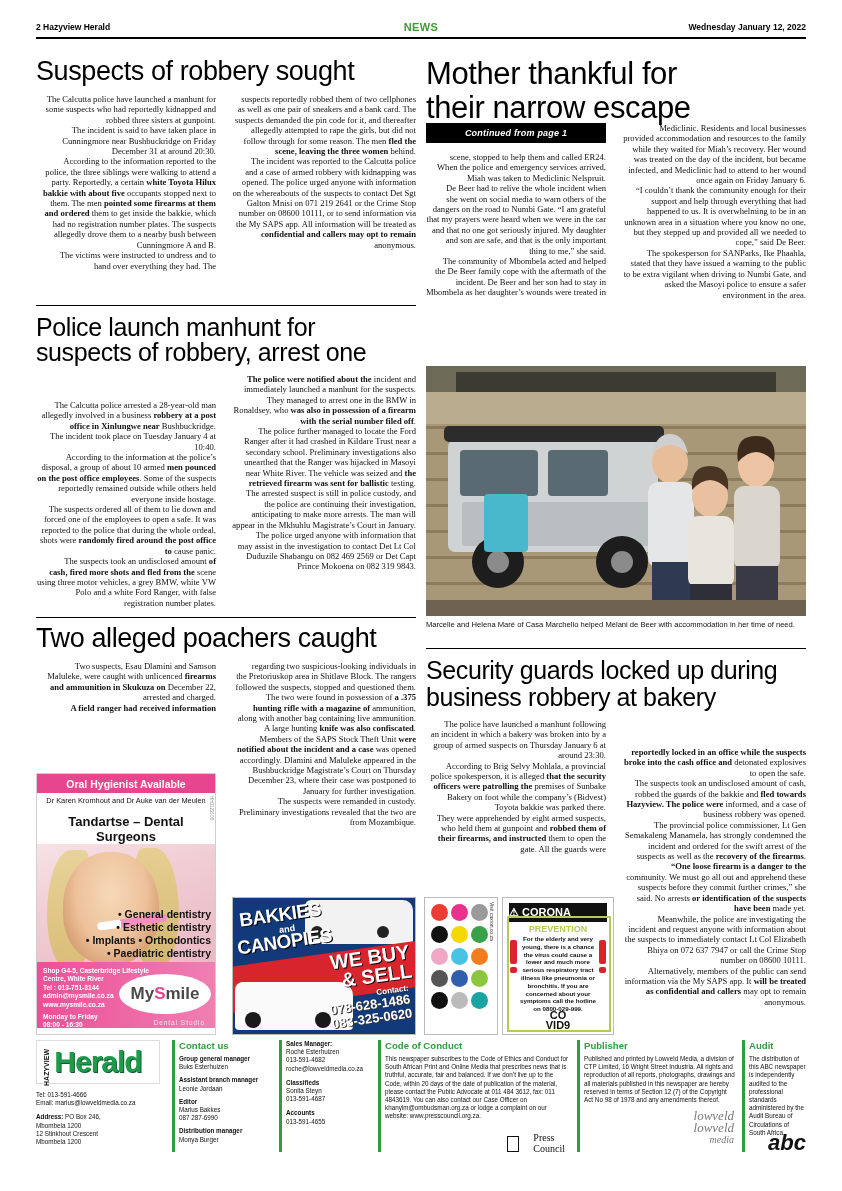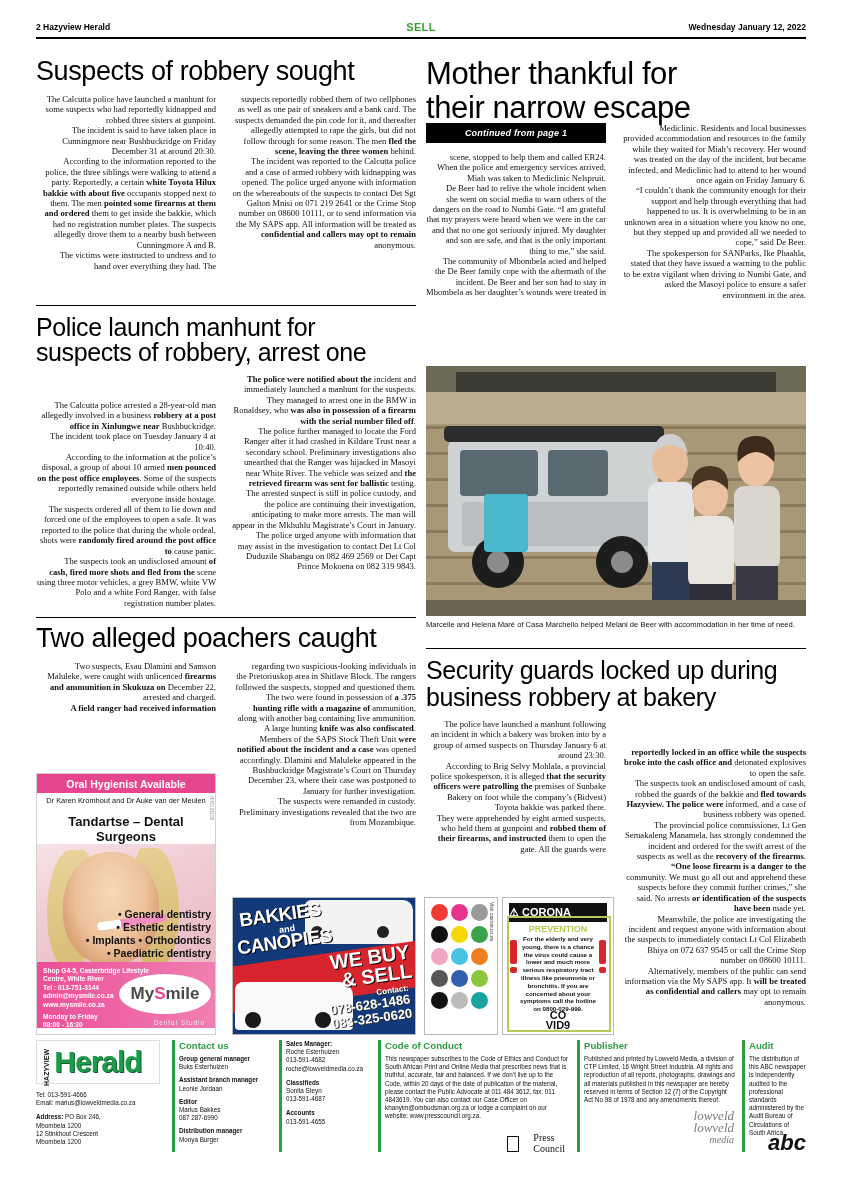--- a/index.html
+++ b/index.html
@@ -145,21 +145,21 @@
   .abc { position:absolute; font-family:"Liberation Sans",sans-serif; font-style:italic; font-weight:bold; font-size:22px; color:#111; }
   .lowveld { position:absolute; font-family:"Liberation Serif",serif; font-style:italic; font-size:13px; color:#7a7a7a; line-height:12px;}
 </style>
 </head>
 <body>
 
 <div class="page">
 
   <div class="topbar">
     <div class="left">2 Hazyview Herald</div>
-    <div class="mid">SELL</div>
+    <div class="mid">NEWS</div>
     <div class="right">Wednesday January 12, 2022</div>
     <div class="rule"></div>
   </div>
 
   <div class="col" style="left:36px; top:58px; width:380px;">
     <div class="hl hl-lg">Suspects of robbery sought</div>
     <div style="position:relative; margin-top:9px; height:235px;">
       <div class="body-col" style="position:absolute; left:0; top:0; width:180px;">
           <p>The Calcutta police have launched a manhunt for some suspects who had reportedly kidnapped and robbed three sisters at gunpoint.</p>
           <p>The incident is said to have taken place in Cunningmore near Bushbuckridge on Friday December 31 at around 20:30.</p>
@@ -378,21 +378,21 @@
       <div class="body-col" style="position:absolute; left:0; top:0; width:180px;">
           <p>The police have launched a manhunt following an incident in which a bakery was broken into by a group of armed suspects on Thursday January 6 at around 23:30.</p>
           <p>According to Brig Selvy Mohlala, a provincial police spokesperson, it is alleged <b>that the security officers were patrolling the</b> premises of Sunbake Bakery on foot while the company’s (Bidvest) Toyota bakkie was parked there.</p>
           <p>They were apprehended by eight armed suspects, who held them at gunpoint and <b>robbed them of their firearms, and instructed</b> them to open the gate. All the guards were</p>
         </div>
       <div class="body-col" style="position:absolute; left:196px; top:0; width:184px;margin-top:28px;">
           <p><b>reportedly locked in an office while the suspects broke into the cash office and</b> detonated explosives to open the safe.</p>
           <p>The suspects took an undisclosed amount of cash, robbed the guards of the bakkie and <b>fled towards Hazyview. The police were</b> informed, and a case of business robbery was opened.</p>
           <p>The provincial police commissioner, Lt Gen Semakaleng Manamela, has strongly condemned the incident and ordered for the swift arrest of the suspects as well as the <b>recovery of the firearms</b>.</p>
           <p><b>“One loose firearm is a danger to the</b> community. We must go all out and apprehend these suspects before they commit further crimes,” she said. No arrests <b>or identification of the suspects have been</b> made yet.</p>
-          <p>Meanwhile, the police are investigating the incident and request anyone with information about the suspects to immediately contact Lt Col Elizabeth Bhiya on 072 637 9545 or call the Crime Stop number on 08600 10111.</p>
+          <p>Meanwhile, the police are investigating the incident and request anyone with information about the suspects to immediately contact Lt Col Elizabeth Bhiya on 072 637 7947 or call the Crime Stop number on 08600 10111.</p>
           <p>Alternatively, members of the public can send information via the My SAPS app. It <b>will be treated as confidential and callers</b> may opt to remain anonymous.</p>
         </div>
     </div>
   </div>
 
   <div class="footer">
 
     <div class="foot-box" style="left:0; width:128px;">
       <div class="herald-logo" style="width:124px; height:44px; position:relative;">
         <div class="herald-vert">HAZYVIEW</div>

